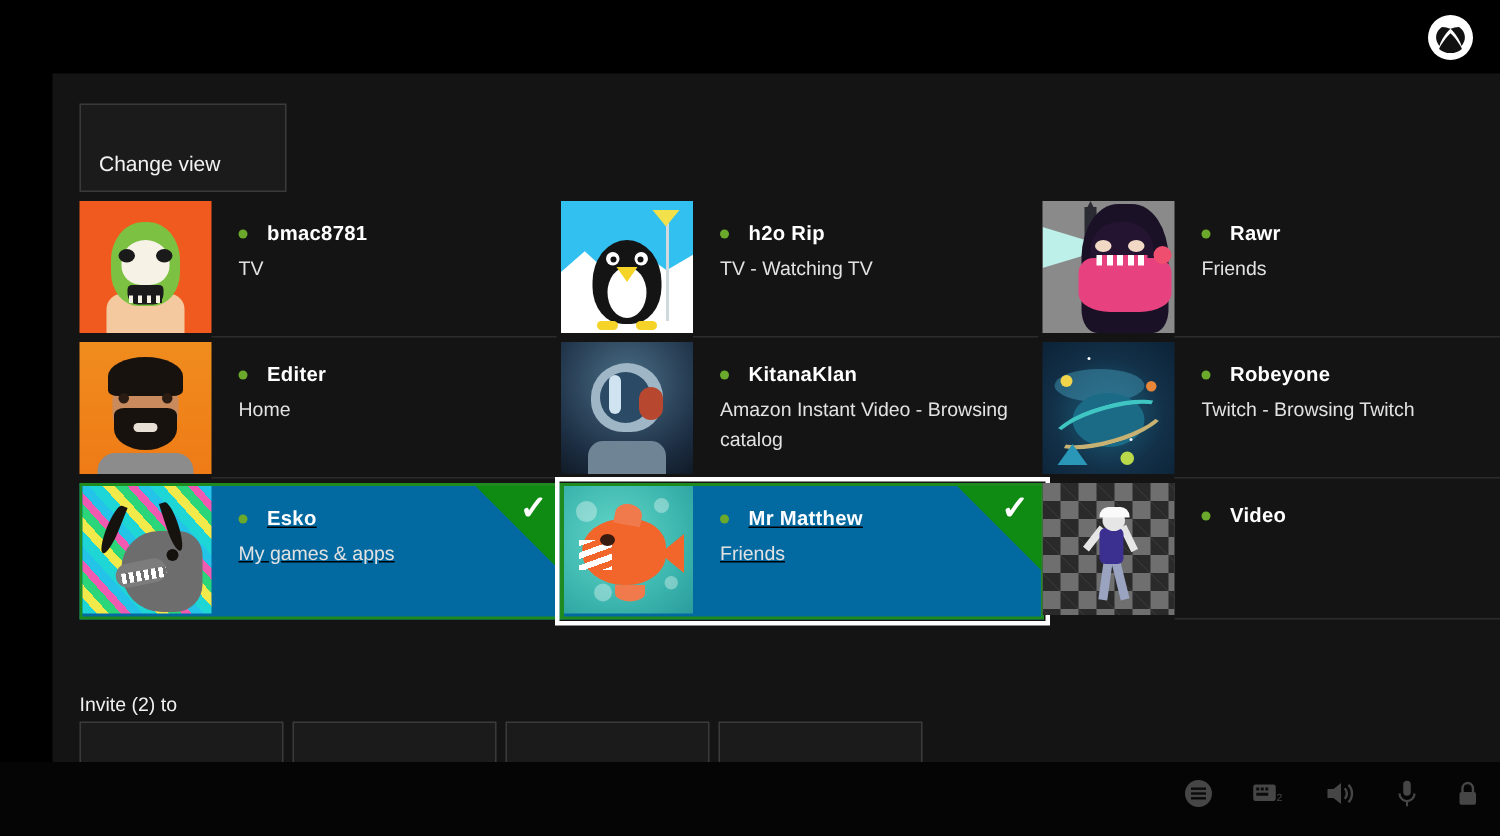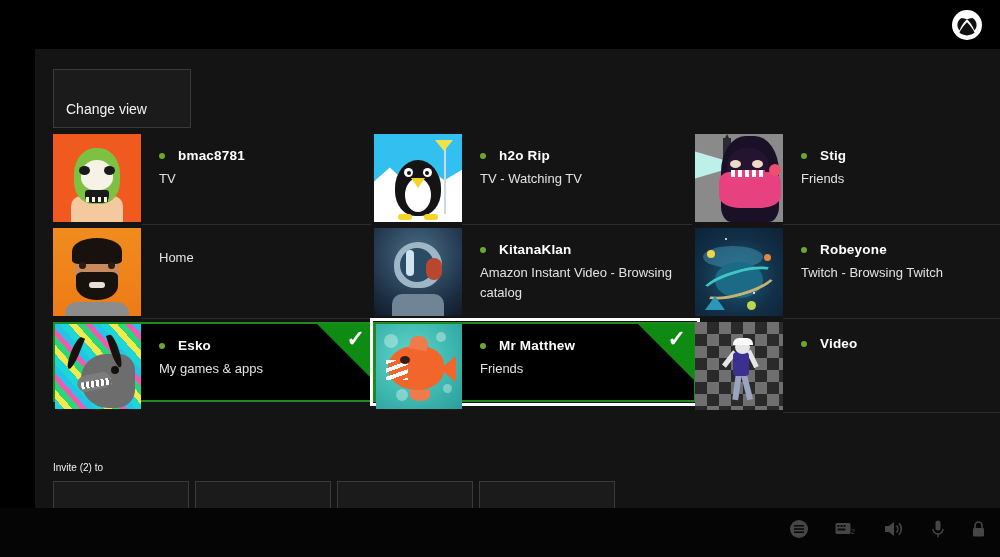--- a/index.html
+++ b/index.html
@@ -84,22 +84,23 @@
     letter-spacing: .2px; white-space: nowrap;
   }
   .gstatus {
     margin-top: 6px; font-size: 13px; color: #e2e2e2;
     line-height: 20px; max-width: 210px;
   }
 
   
   .frow.selected {
     border: 2px solid #1f8a1f;
-    background: #000000;
-    height: 80px;
+    background: #0369a1;
+    height: 91px;
+    text-decoration: underline;
   }
   .frow.selected .avatar { width: 86px; flex: 0 0 86px; height: 85px; }
   .frow.focused {
     outline: 3px solid #ffffff;
     outline-offset: 1px;
   }
   .checkcorner {
     position: absolute; right: 0; top: 0;
     width: 56px; height: 56px; overflow: hidden; pointer-events: none;
   }
@@ -111,21 +112,21 @@
   }
   .checkcorner .mark {
     position: absolute; right: 8px; top: 4px;
     color: #fff; font-size: 22px; font-weight: bold;
     line-height: 22px;
   }
 
   
   .invite-label {
     position: absolute; left: 18px; top: 413px;
-    font-size: 10px; color: #f0f0f0;
+    font-size: 13px; color: #f0f0f0;
   }
   .btnrow { position: absolute; left: 18px; top: 432px; }
   .xbtn {
     position: absolute; top: 0;
     height: 56px;
     border: 1px solid #3a3a3a;
     background: #1b1b1b;
     color: #f2f2f2; font-size: 14px;
     display: flex; align-items: flex-end;
     padding: 0 0 10px 12px;
@@ -451,20 +452,24 @@
           <div class="avatar av-editer">
             <div class="body"></div>
               <div class="face"></div>
               <div class="hair"></div>
             <div class="eL"></div>
               <div class="eR"></div>
             <div class="beard"></div>
               <div class="mouthw"></div>
           </div>
           <div class="meta">
+            <div class="nameline">
+              <span class="dot"></span>
+              <span class="gname">Editer</span>
+            </div>
             <div class="gstatus">Home</div>
           </div>
           <div class="divider"></div>
         </div>
 
         <div class="frow selected">
           <div class="avatar av-esko">
             <div class="bull"></div>
               <div class="hornL"></div>
               <div class="hornR"></div>
@@ -571,21 +576,21 @@
               <div class="face"></div>
             <div class="eL"></div>
               <div class="eR"></div>
             <div class="mask"></div>
               <div class="teeth"></div>
               <div class="blob"></div>
           </div>
           <div class="meta">
             <div class="nameline">
               <span class="dot"></span>
-              <span class="gname">Stig</span>
+              <span class="gname">Rawr</span>
             </div>
             <div class="gstatus">Friends</div>
           </div>
           <div class="divider"></div>
         </div>
 
         <div class="frow">
           <div class="avatar av-space">
             <div class="cloud"></div>
               <div class="planet"></div>

